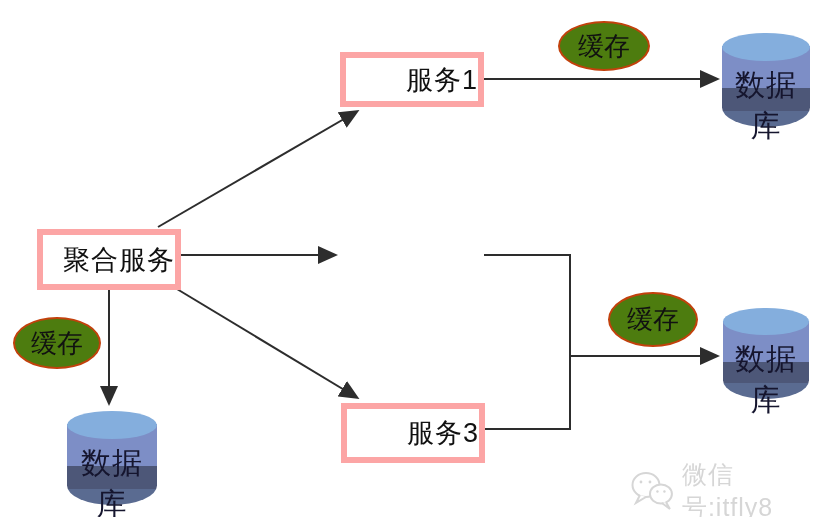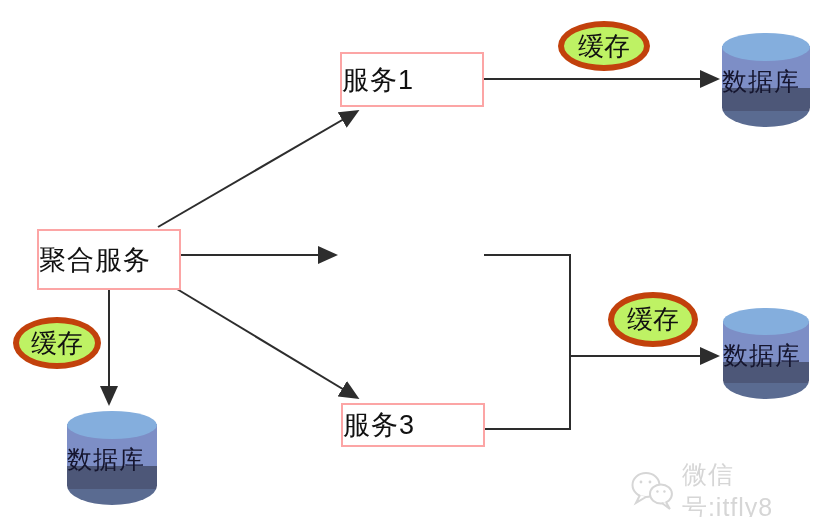--- a/index.html
+++ b/index.html
@@ -19,34 +19,34 @@
     position: absolute;
     left: 0;
     top: 0;
     width: 825px;
     height: 517px;
     z-index: 1;
   }
   .node-box {
     position: absolute;
     background: #ffffff;
-    border: 2px solid #fca5a5;
+    border: 6px solid #fca5a5;
     display: flex;
     align-items: center;
-    justify-content: flex-start;
+    justify-content: flex-end;
     font-size: 27px;
     color: #111111;
     z-index: 2;
     box-sizing: border-box;
     letter-spacing: 1px;
   }
   .node-ellipse {
     position: absolute;
-    background: #bef264;
-    border: 6px solid #c2410c;
+    background: #4d7c0f;
+    border: 2px solid #c2410c;
     border-radius: 50%;
     display: flex;
     align-items: center;
     justify-content: center;
     font-size: 26px;
     color: #111111;
     z-index: 2;
     box-sizing: border-box;
   }
   .cylinder {
@@ -73,22 +73,22 @@
     height: 30%;
     background: #84aedd;
     border-radius: 50%;
     z-index: 2;
   }
   .cyl-label {
     position: absolute;
     left: 0;
     top: 34%;
     width: 100%;
-    text-align: left;
-    font-size: 25px;
+    text-align: center;
+    font-size: 30px;
     color: #15152e;
     z-index: 3;
     letter-spacing: 1px;
   }
   .watermark {
     position: absolute;
     left: 630px;
     top: 458px;
     display: flex;
     align-items: center;
@@ -126,21 +126,21 @@
 
   <div class="node-box" style="left:37px; top:229px; width:144px; height:61px;">
     <span>聚合服务</span>
   </div>
 
   <div class="node-box" style="left:340px; top:52px; width:144px; height:55px;">
     <span>服务1</span>
   </div>
 
 
-  <div class="node-box" style="left:341px; top:403px; width:144px; height:44px;">
+  <div class="node-box" style="left:341px; top:403px; width:144px; height:60px;">
     <span>服务3</span>
   </div>
 
   <div class="node-ellipse" style="left:558px; top:21px; width:92px; height:50px;">
     <span>缓存</span>
   </div>
 
   <div class="node-ellipse" style="left:13px; top:317px; width:88px; height:52px;">
     <span>缓存</span>
   </div>

